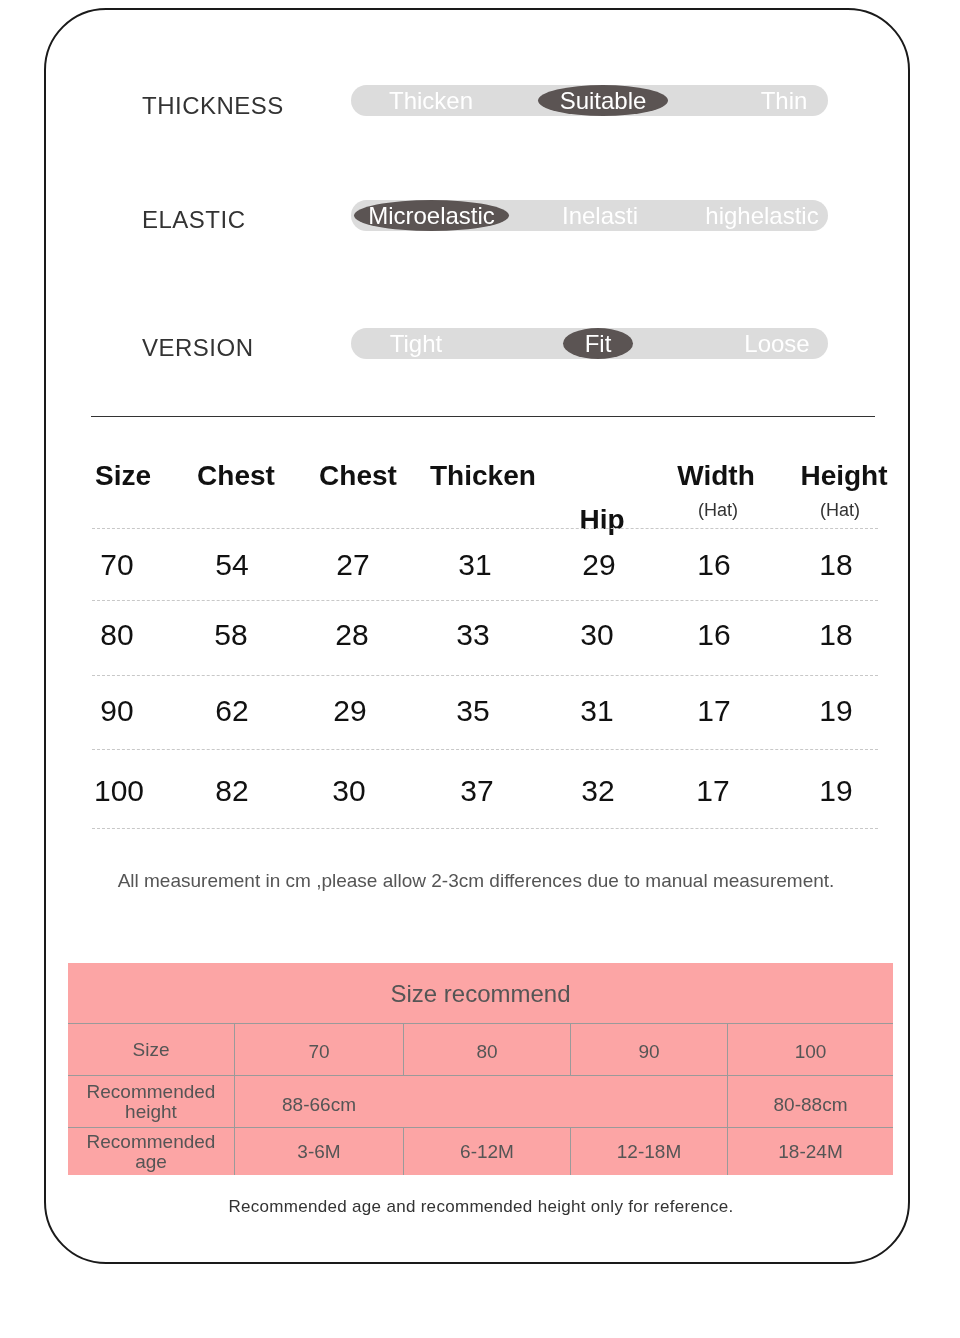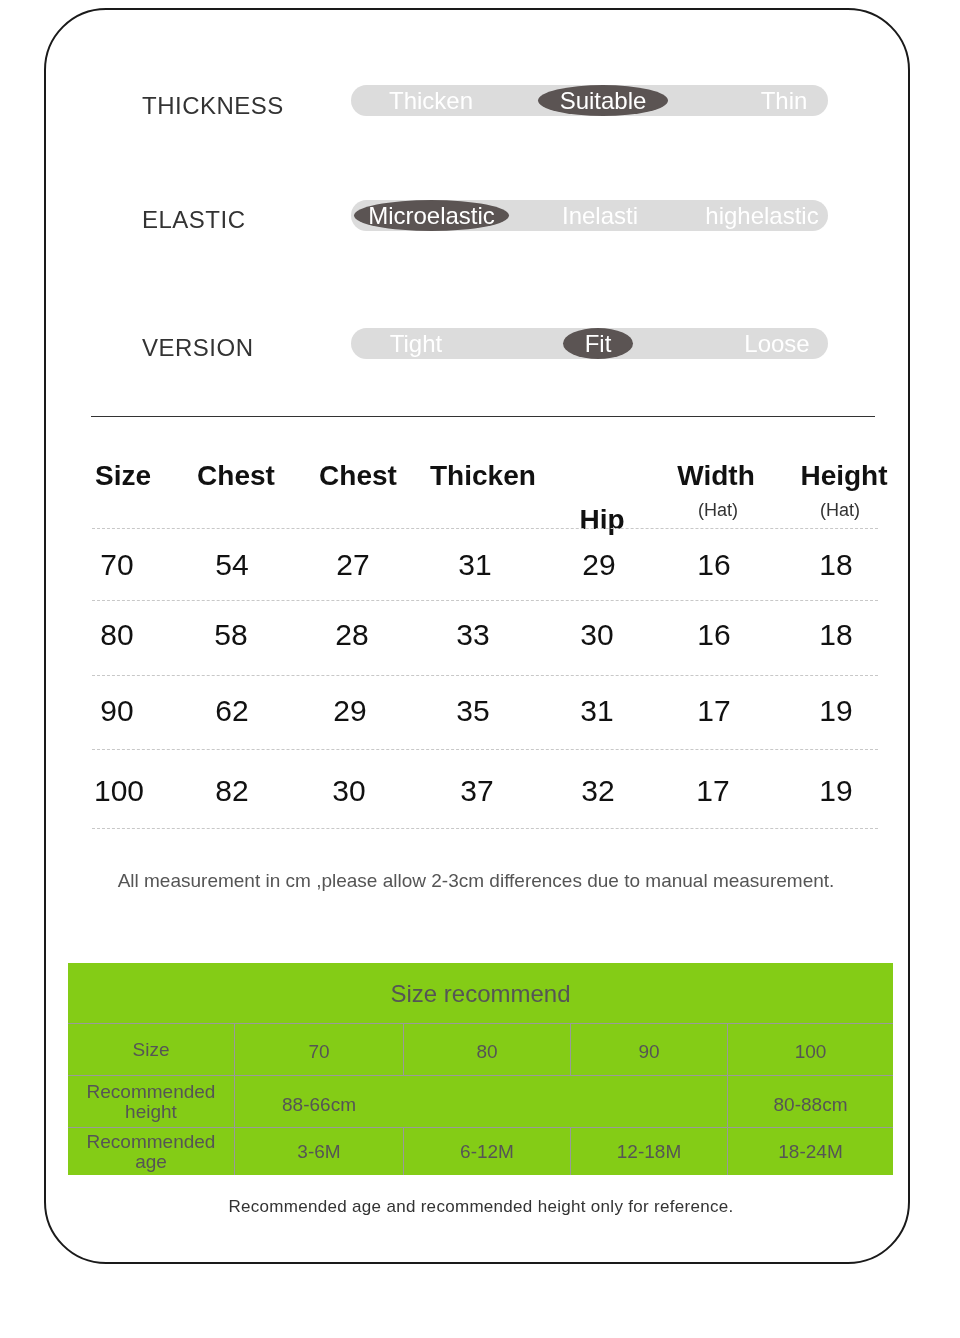--- a/index.html
+++ b/index.html
@@ -8,21 +8,21 @@
   .attr-label { position:absolute; left:142px; font-size:24px; color:#333; letter-spacing:0.5px; }
   .bar { position:absolute; left:351px; width:477px; height:31px; background:#dcdcdc; border-radius:16px; }
   .opt { position:absolute; top:0; height:31px; line-height:31px; font-size:24px; color:#ffffff; white-space:nowrap; text-align:center; }
   .opt.sel { background:#5b5453; border-radius:50%; }
   .divider { position:absolute; left:91px; width:784px; top:416px; height:0; border-top:1.5px solid #333; }
   .thead { position:absolute; top:460px; font-size:28px; font-weight:bold; color:#111; text-align:center; white-space:nowrap; }
   .sub { position:absolute; top:500px; font-size:18px; color:#333; text-align:center; }
   .dash { position:absolute; left:92px; width:786px; height:0; border-top:1px dashed #c8c8c8; }
   .cell { position:absolute; font-size:30px; color:#111; text-align:center; width:80px; }
   .note { position:absolute; top:870px; left:0; width:952px; text-align:center; font-size:19px; color:#555; }
-  .rec { position:absolute; left:68px; top:963px; width:825px; height:212px; background:#84cc16; }
+  .rec { position:absolute; left:68px; top:963px; width:825px; height:212px; background:#fca5a5; }
   .rec-title { position:absolute; top:0; left:0; width:825px; height:61px; line-height:61px; text-align:center; font-size:24px; color:#555; border-bottom:1px solid #9a9a9a; box-sizing:border-box; }
   .rgrid { position:absolute; top:61px; left:0; width:825px; }
   .rrow { position:absolute; left:0; width:825px; border-bottom:1px solid #9a9a9a; box-sizing:border-box; }
   .rrow:last-child { border-bottom:none; }
   .rc { position:absolute; top:0; height:100%; display:flex; align-items:center; justify-content:center; text-align:center; font-size:19px; color:#555; border-left:1px solid #9a9a9a; box-sizing:border-box; line-height:20px; }
   .rc.first { border-left:none; }
   .footnote { position:absolute; top:1197px; left:0; width:962px; text-align:center; font-size:17px; color:#333; letter-spacing:0.3px; }
 </style>
 </head>
 <body>

